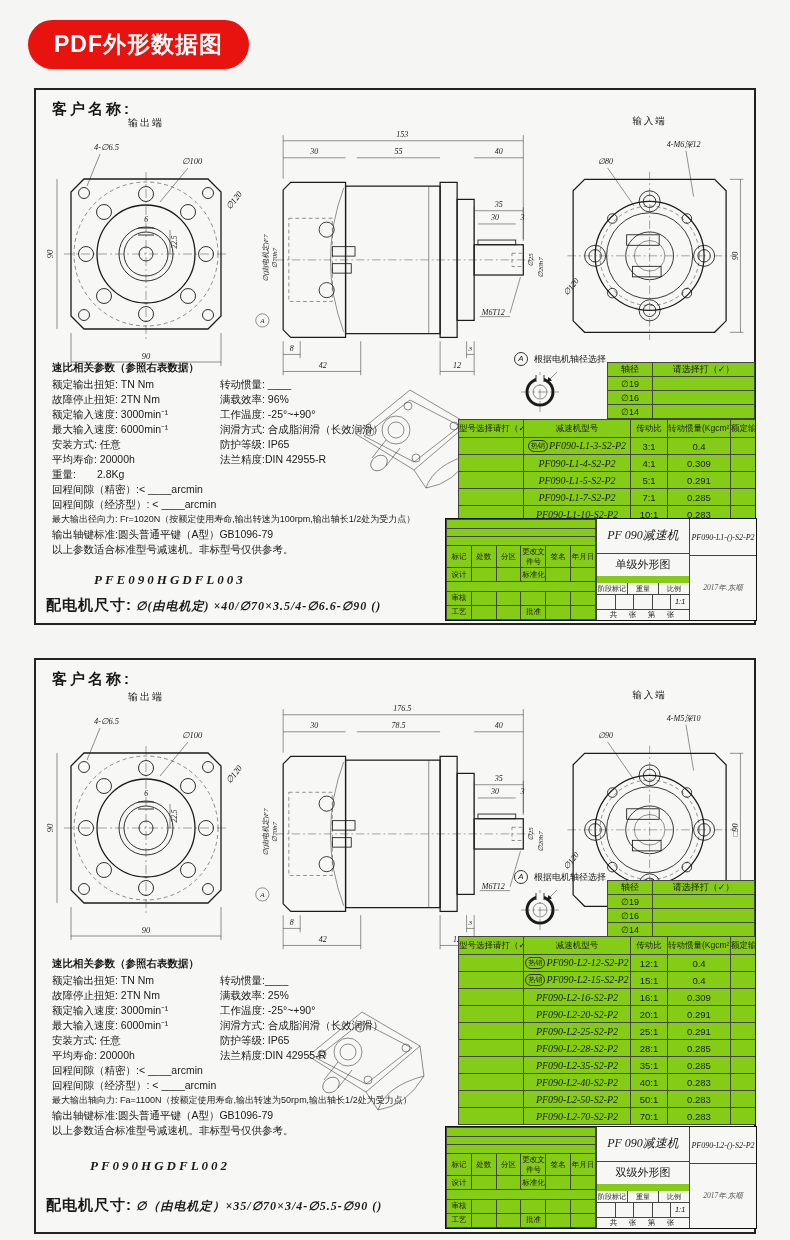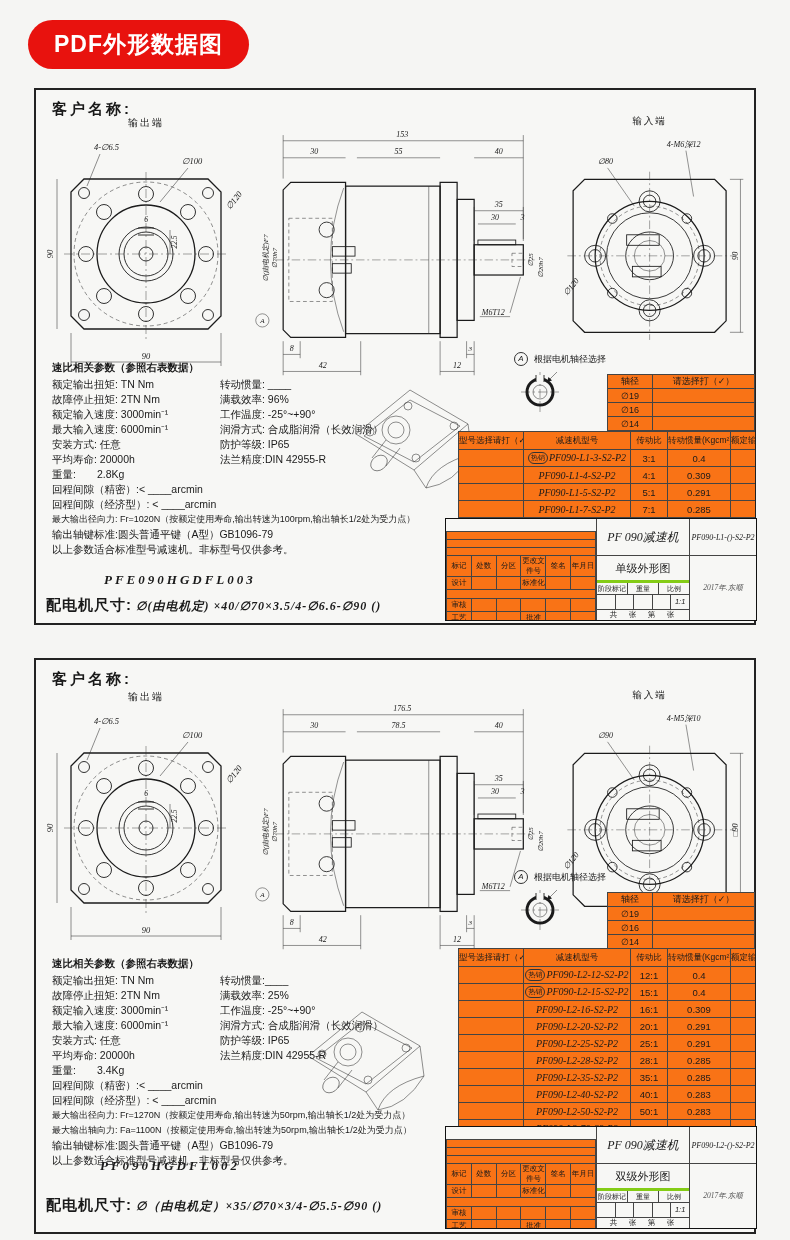--- a/index.html
+++ b/index.html
@@ -22,51 +22,51 @@
   svg text.sm{font-size:7.5px;}
   .specs{position:absolute;width:402px;font-size:10.5px;line-height:15px;}
   .spec-title{font-weight:600;margin-bottom:2px;}
   .spec-pair{display:flex;}
   .spec-pair span:first-child{width:168px;flex:none;}
   .spec-line{white-space:nowrap;}
   .spec-line.small{font-size:9px;}
   .noteA{position:absolute;font-size:9px;display:flex;align-items:center;gap:6px;}
   .circA{display:inline-block;width:12px;height:12px;border:1px solid #333;border-radius:50%;
          text-align:center;line-height:12px;font-size:8px;font-style:italic;}
-  table{border-collapse:collapse;background:#f97316;margin-top:12px;}
+  table{border-collapse:collapse;background:#84cc16;}
   td,th{border:1px solid #444;font-weight:normal;text-align:center;padding:0;}
   .axle{position:absolute;font-size:9px;table-layout:fixed;}
   .axle th,.axle td{height:13px;}
   .models-wrap{position:absolute;overflow:hidden;}
   .models{font-size:9.5px;table-layout:fixed;width:350px;}
   .models th{font-size:8.5px;height:17px;white-space:nowrap;overflow:hidden;}
   .models td{height:16px;white-space:nowrap;}
   .models td.model{font-style:italic;font-family:"Liberation Serif",serif;font-size:10px;}
   .hot{display:inline-block;font-size:7px;border:1px solid #333;border-radius:7px;
        padding:0 2px;margin-right:1px;vertical-align:1px;font-style:normal;font-family:"Liberation Sans",sans-serif;}
   .tb{position:absolute;width:310px;display:flex;border:1.5px solid #111;background:#f7f7f5;overflow:hidden;}
   .tb table{font-size:7.5px;table-layout:fixed;flex:none;}
   .tb td{height:12px;overflow:hidden;}
   .tb-mid{width:92px;flex:none;border-left:1px solid #444;display:flex;flex-direction:column;}
   .tb-right{width:68px;flex:1;border-left:1px solid #444;display:flex;flex-direction:column;}
   .tb-product{height:36px;display:flex;align-items:center;justify-content:center;
               font:italic 12px "Liberation Serif",serif;border-bottom:1px solid #444;white-space:nowrap;text-align:center;}
-  .tb-drawing{height:24px;display:flex;align-items:center;justify-content:center;font-size:11px;border-bottom:3px solid #84cc16;}
+  .tb-drawing{height:24px;display:flex;align-items:center;justify-content:center;font-size:11px;border-bottom:7px solid #84cc16;}
   .tb-swh{display:flex;font-size:7px;border-bottom:1px solid #444;}
   .tb-swh span{flex:1;text-align:center;border-right:1px solid #444;line-height:11px;}
   .tb-swh span:last-child{border-right:none;}
   .tb-boxes{display:flex;height:14px;border-bottom:1px solid #444;font-size:7.5px;font-style:italic;}
   .tb-boxes i{flex:1;border-right:1px solid #444;}
   .tb-boxes b{flex:1;font-weight:normal;text-align:center;line-height:14px;}
   .tb-sheet{flex:1;display:flex;align-items:center;justify-content:center;font-size:7.5px;letter-spacing:2px;}
   .tb-model{height:36px;display:flex;align-items:center;justify-content:center;
             font:italic 8px "Liberation Serif",serif;border-bottom:1px solid #444;white-space:nowrap;}
   .tb-year{flex:1;display:flex;align-items:center;justify-content:center;
            font:italic 7.5px "Liberation Serif",serif;color:#555;}
-  .code{position:absolute;font:italic 600 13px "Liberation Serif",serif;letter-spacing:3px;margin-left:10px;}
+  .code{position:absolute;font:italic 600 13px "Liberation Serif",serif;letter-spacing:3px;}
   .motorfit{position:absolute;font:italic 600 12px "Liberation Serif",serif;letter-spacing:1px;}
   .motorfit .lbl{font-family:"Liberation Sans",sans-serif;font-style:normal;font-weight:700;font-size:15px;}
 </style>
 </head>
 <body>
 
 <div class="page">
   <div class="badge">PDF外形数据图</div>
 
   <section class="panel p1">
@@ -580,27 +580,22 @@
           <span>润滑方式: 合成脂润滑（长效润滑）</span>
         </div>
       <div class="spec-pair">
           <span>安装方式: 任意</span>
           <span>防护等级: IP65</span>
         </div>
       <div class="spec-pair">
           <span>平均寿命: 20000h</span>
           <span>法兰精度:DIN 42955-R</span>
         </div>
-      <div class="spec-pair">
-          <span>重量:　　3.4Kg</span>
-          <span></span>
-        </div>
       <div class="spec-line">回程间隙（精密）:&lt; ____arcmin</div>
       <div class="spec-line">回程间隙（经济型）: &lt; ____arcmin</div>
-      <div class="spec-line small">最大输出径向力: Fr=1270N（按额定使用寿命,输出转速为50rpm,输出轴长1/2处为受力点）</div>
       <div class="spec-line small">最大输出轴向力: Fa=1100N（按额定使用寿命,输出转速为50rpm,输出轴长1/2处为受力点）</div>
       <div class="spec-line">输出轴键标准:圆头普通平键（A型）GB1096-79</div>
       <div class="spec-line">以上参数适合标准型号减速机。非标型号仅供参考。</div>
     </div>
 
     <svg class="iso" style="left:250px;top:324px;" width="140" height="160" viewBox="0 0 140 160">
       <g class="thin">
         <path d="M22,72 L76,28 L134,62 L80,108 Z"></path>
         <path d="M30,74 L76,38 L126,64 L80,100 Z"></path>
         <circle cx="36" cy="70" r="4"></circle>

